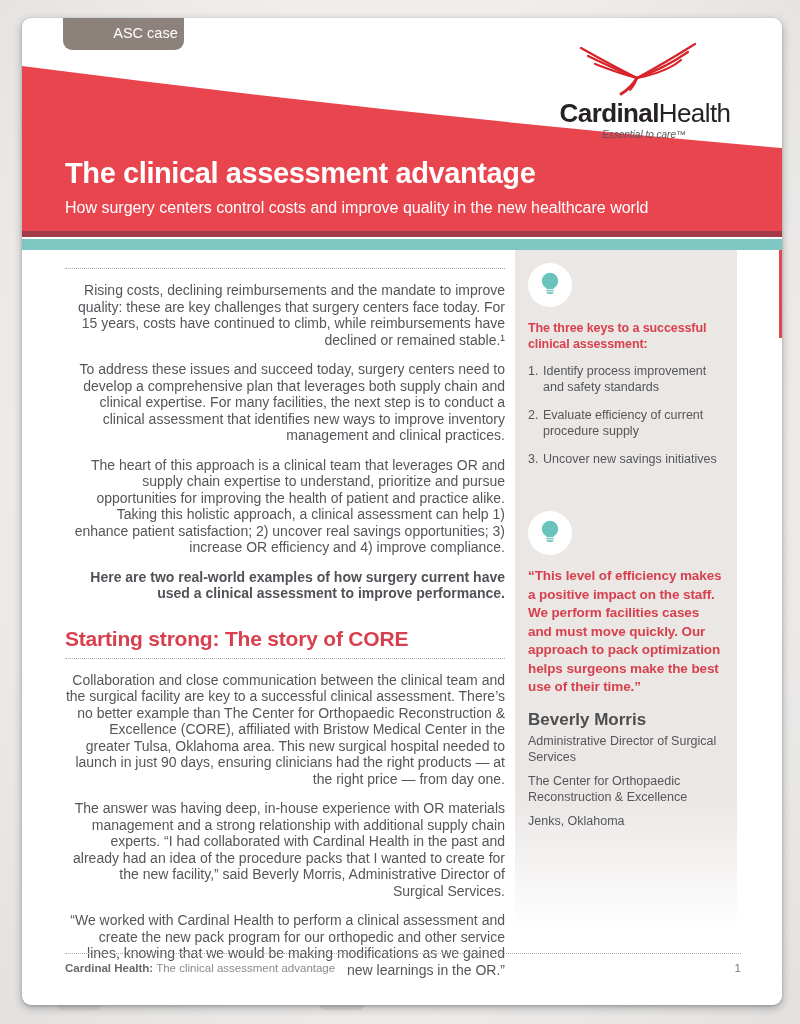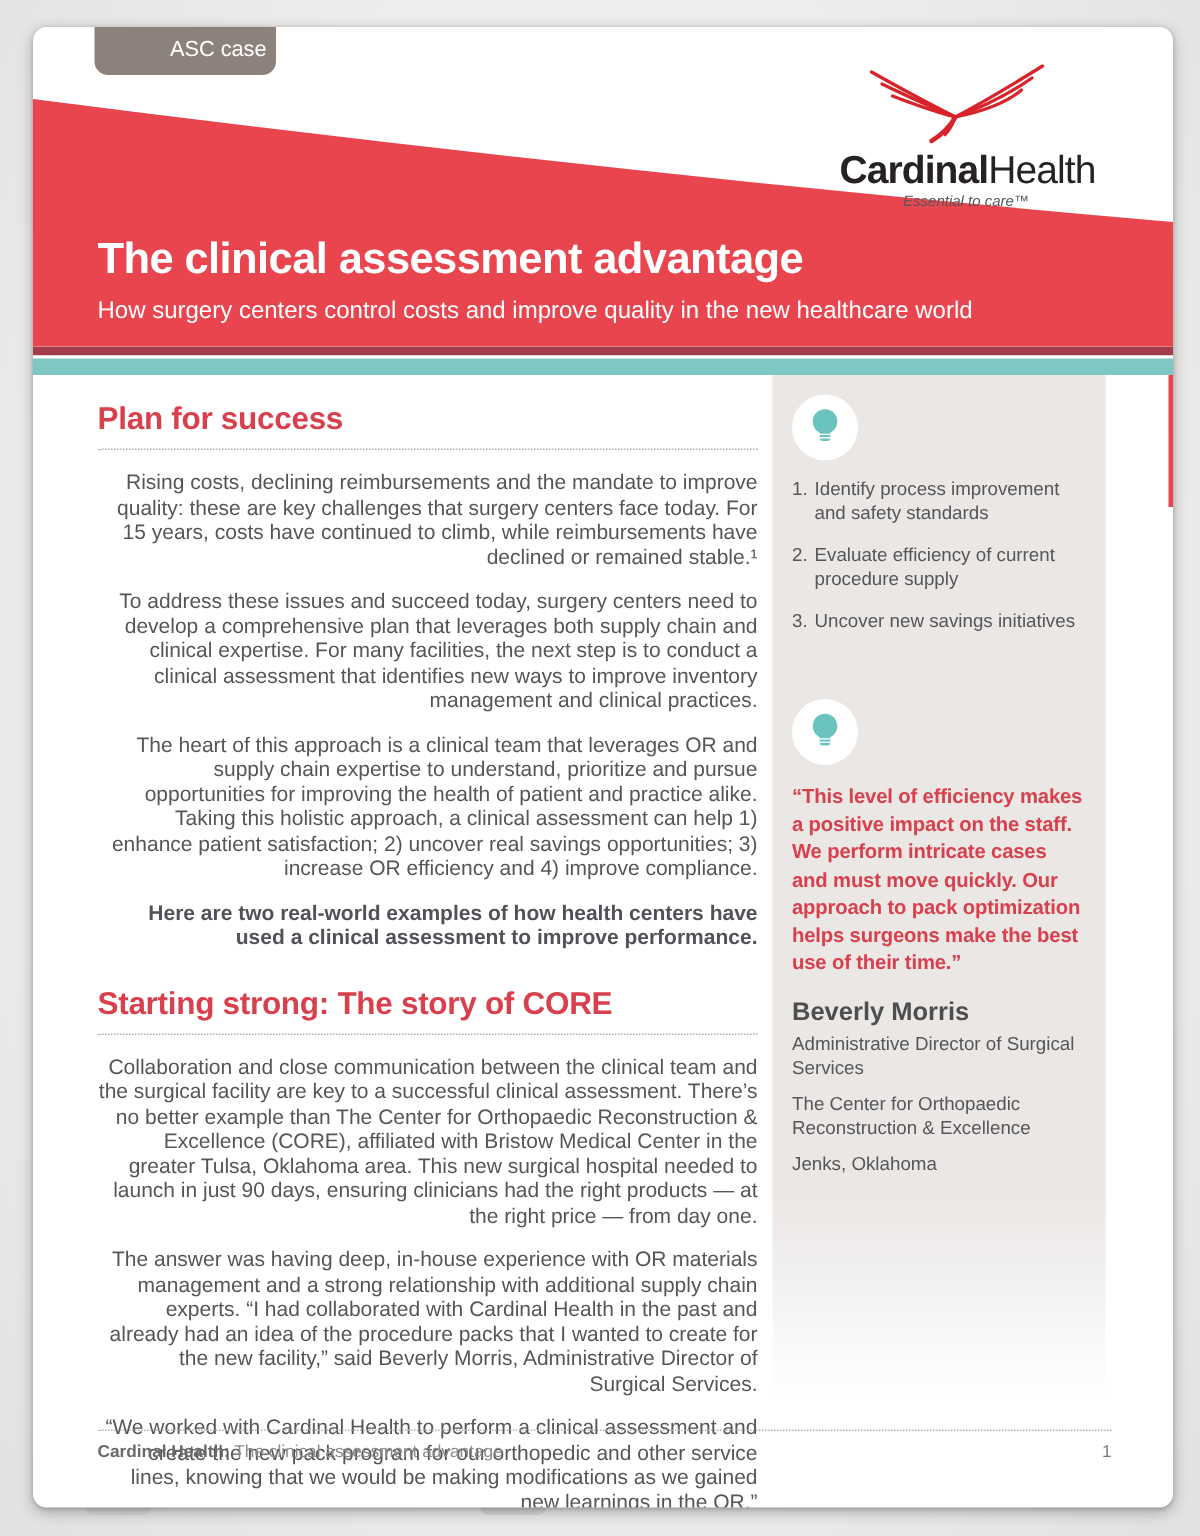--- a/index.html
+++ b/index.html
@@ -134,44 +134,44 @@
   </div>
   <div class="maroon-bar"></div>
   <div class="white-gap"></div>
   <div class="teal-bar"></div>
 
   <div class="content">
 
     <div class="red-strip"></div>
 
     <div class="main-col">
-      <h2 class="section">Plan for success</h2>
       <hr class="dotted-rule">
       <p>Rising costs, declining reimbursements and the mandate to improve quality: these are key challenges that surgery centers face today. For 15 years, costs have continued to climb, while reimbursements have declined or remained stable.¹</p>
       <p>To address these issues and succeed today, surgery centers need to develop a comprehensive plan that leverages both supply chain and clinical expertise. For many facilities, the next step is to conduct a clinical assessment that identifies new ways to improve inventory management and clinical practices.</p>
       <p>The heart of this approach is a clinical team that leverages OR and supply chain expertise to understand, prioritize and pursue opportunities for improving the health of patient and practice alike. Taking this holistic approach, a clinical assessment can help 1) enhance patient satisfaction; 2) uncover real savings opportunities; 3) increase OR efficiency and 4) improve compliance.</p>
-      <p class="bold">Here are two real-world examples of how health centers have used a clinical assessment to improve performance.</p>
+      <p class="bold">Here are two real-world examples of how surgery current have used a clinical assessment to improve performance.</p>
 
       <div class="spacer-lg"></div>
       <h2 class="section">Starting strong: The story of CORE</h2>
       <hr class="dotted-rule">
       <p>Collaboration and close communication between the clinical team and the surgical facility are key to a successful clinical assessment. There’s no better example than The Center for Orthopaedic Reconstruction &amp; Excellence (CORE), affiliated with Bristow Medical Center in the greater Tulsa, Oklahoma area. This new surgical hospital needed to launch in just 90 days, ensuring clinicians had the right products — at the right price — from day one.</p>
       <p>The answer was having deep, in-house experience with OR materials management and a strong relationship with additional supply chain experts. “I had collaborated with Cardinal Health in the past and already had an idea of the procedure packs that I wanted to create for the new facility,” said Beverly Morris, Administrative Director of Surgical Services.</p>
       <p>“We worked with Cardinal Health to perform a clinical assessment and create the new pack program for our orthopedic and other service lines, knowing that we would be making modifications as we gained new learnings in the OR.”</p>
     </div>
 
     <aside class="sidebar">
       <div class="bulb-circle">
         <svg width="24" height="28" viewBox="0 0 24 28">
           <circle cx="12" cy="10" r="8.2" fill="#6ac4bd"></circle>
           <path d="M8.5,16 h7 v5 a2,2 0 0 1 -2,2 h-3 a2,2 0 0 1 -2,-2 Z" fill="#6ac4bd"></path>
           <line x1="8.5" y1="18.6" x2="15.5" y2="18.6" stroke="#ffffff" stroke-width="0.9"></line>
           <line x1="8.5" y1="20.8" x2="15.5" y2="20.8" stroke="#ffffff" stroke-width="0.9"></line>
         </svg>
       </div>
+      <div class="sidebar-heading">The three keys to a successful clinical assessment:</div>
       <ol class="keys-list">
         <li>
           <span class="num">1.</span>
           <span>Identify process improvement and safety standards</span>
         </li>
         <li>
           <span class="num">2.</span>
           <span>Evaluate efficiency of current procedure supply</span>
         </li>
         <li>
@@ -181,21 +181,21 @@
       </ol>
 
       <div class="bulb-circle second">
         <svg width="24" height="28" viewBox="0 0 24 28">
           <circle cx="12" cy="10" r="8.2" fill="#6ac4bd"></circle>
           <path d="M8.5,16 h7 v5 a2,2 0 0 1 -2,2 h-3 a2,2 0 0 1 -2,-2 Z" fill="#6ac4bd"></path>
           <line x1="8.5" y1="18.6" x2="15.5" y2="18.6" stroke="#ffffff" stroke-width="0.9"></line>
           <line x1="8.5" y1="20.8" x2="15.5" y2="20.8" stroke="#ffffff" stroke-width="0.9"></line>
         </svg>
       </div>
-      <div class="quote-text">“This level of efficiency makes a positive impact on the staff. We perform intricate cases and must move quickly. Our approach to pack optimization helps surgeons make the best use of their time.”</div>
+      <div class="quote-text">“This level of efficiency makes a positive impact on the staff. We perform facilities cases and must move quickly. Our approach to pack optimization helps surgeons make the best use of their time.”</div>
       <div class="attr-name">Beverly Morris</div>
       <div class="attr-line">Administrative Director of Surgical Services</div>
       <div class="attr-line gap">The Center for Orthopaedic Reconstruction &amp; Excellence</div>
       <div class="attr-line gap">Jenks, Oklahoma</div>
     </aside>
   </div>
 
   <div class="footer-rule"></div>
   <div class="footer-row">
     <div class="footer-brand"><b>Cardinal Health:</b><span> The clinical assessment advantage</span></div>

